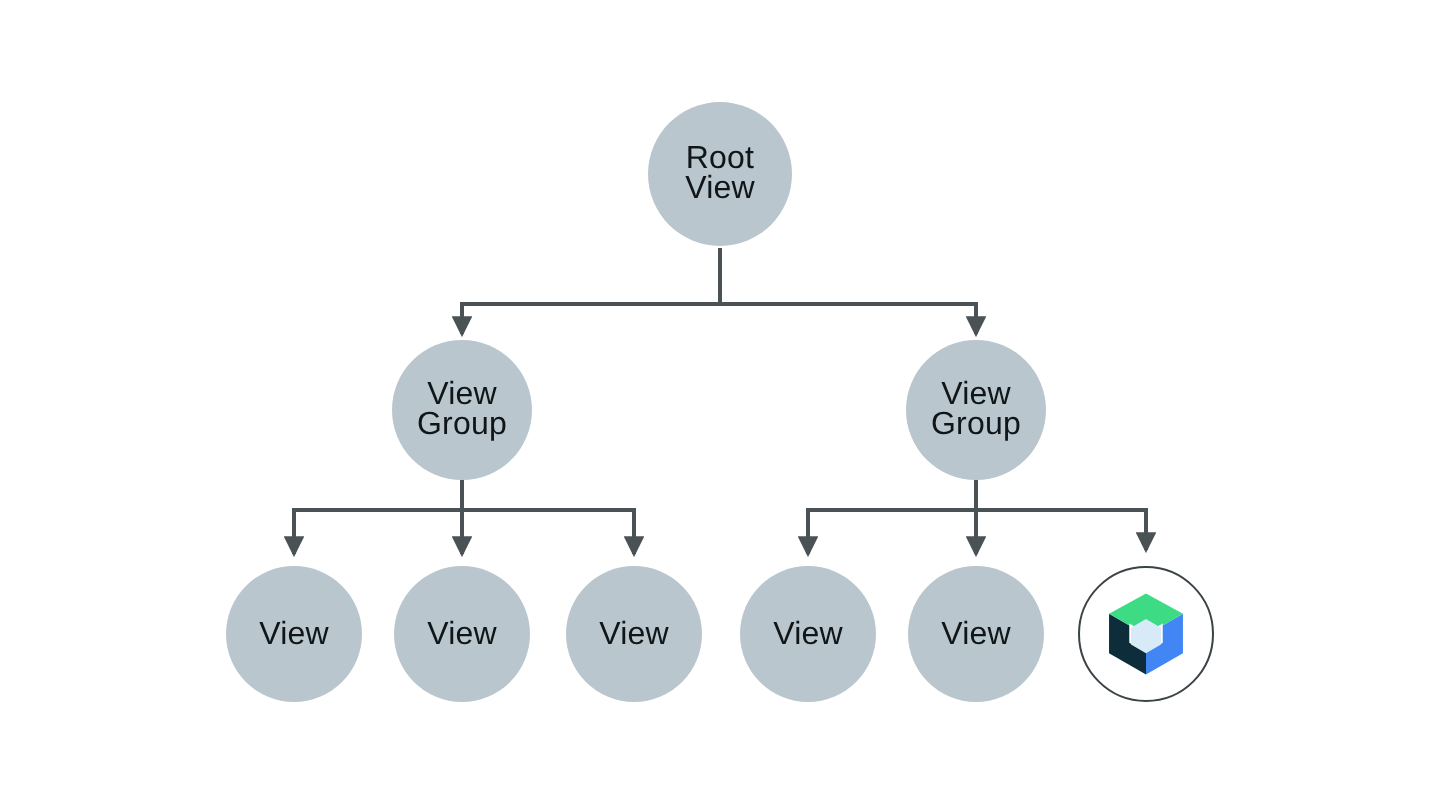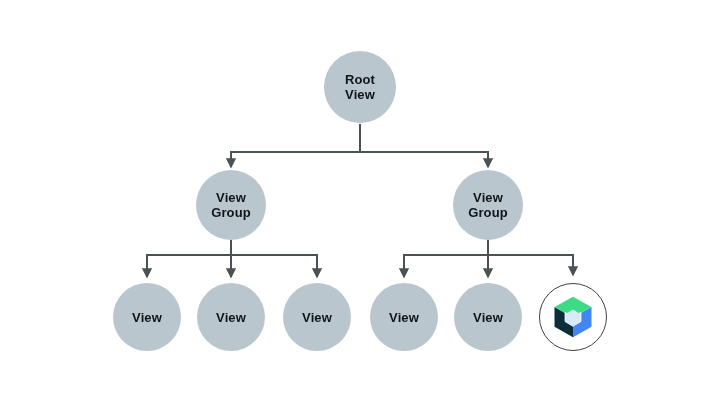--- a/index.html
+++ b/index.html
@@ -30,26 +30,25 @@
     position: absolute;
     border-radius: 50%;
     background: #b9c6cd;
     display: flex;
     align-items: center;
     justify-content: center;
     box-sizing: border-box;
   }
   .node-label {
     color: #101518;
-    font-size: 13px;
+    font-size: 16px;
     line-height: 15px;
     text-align: center;
     letter-spacing: 0.1px;
     white-space: pre-line;
-    font-weight: bold;
   }
   .node-root {
     width: 72px;
     height: 72px;
   }
   .node-group {
     width: 70px;
     height: 70px;
   }
   .node-leaf {

